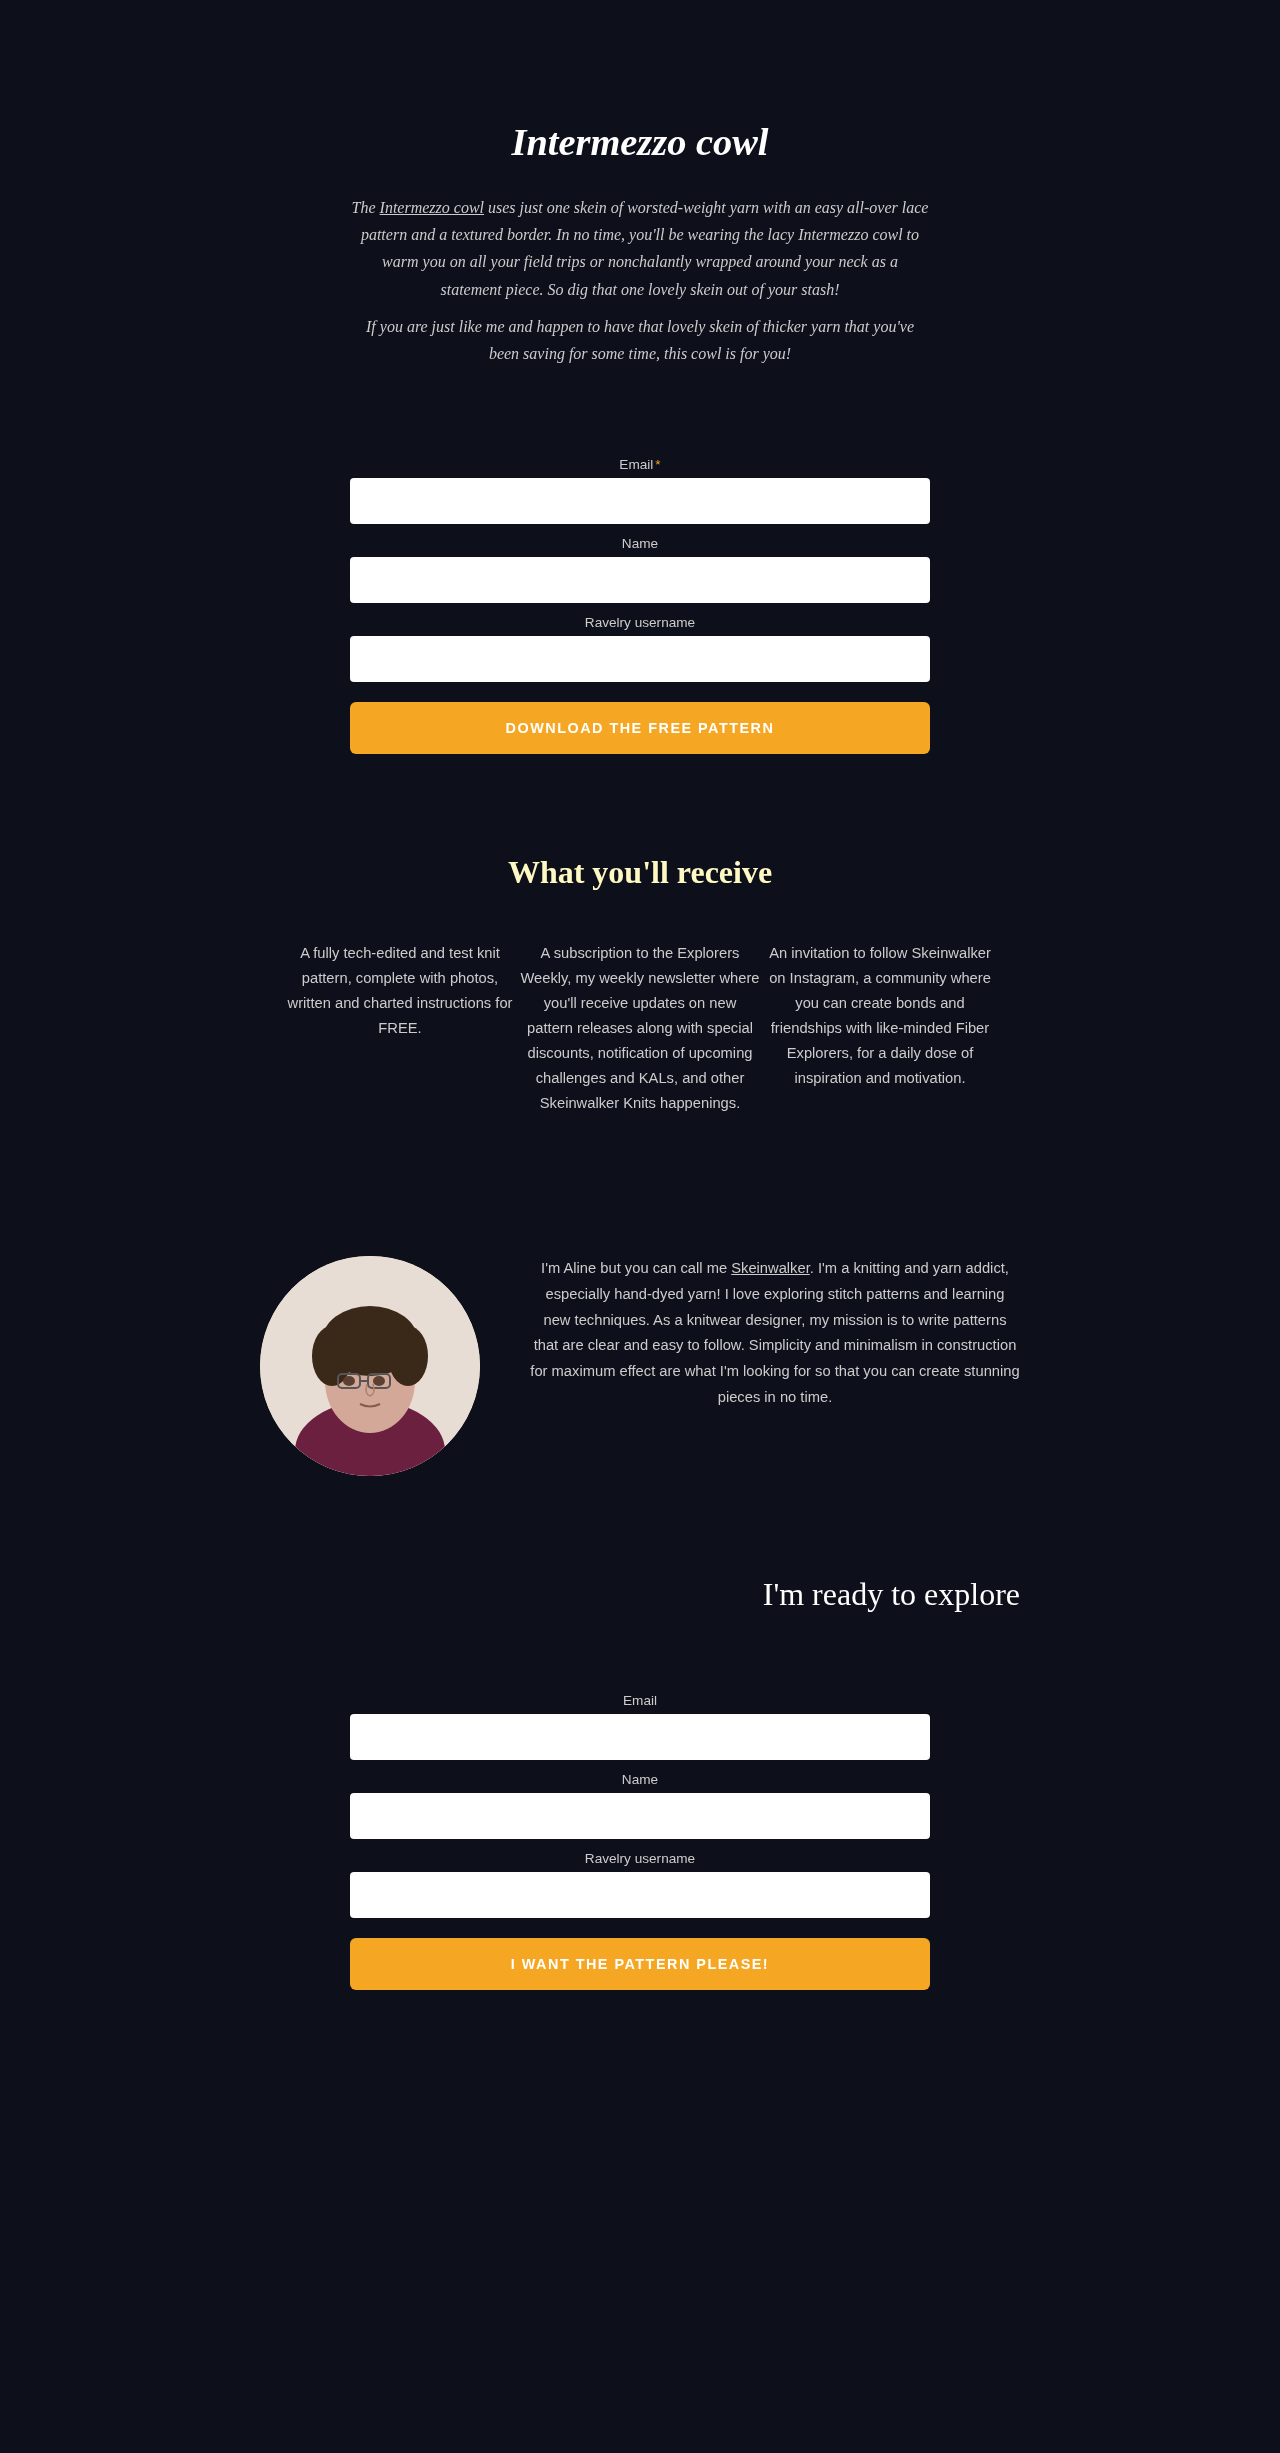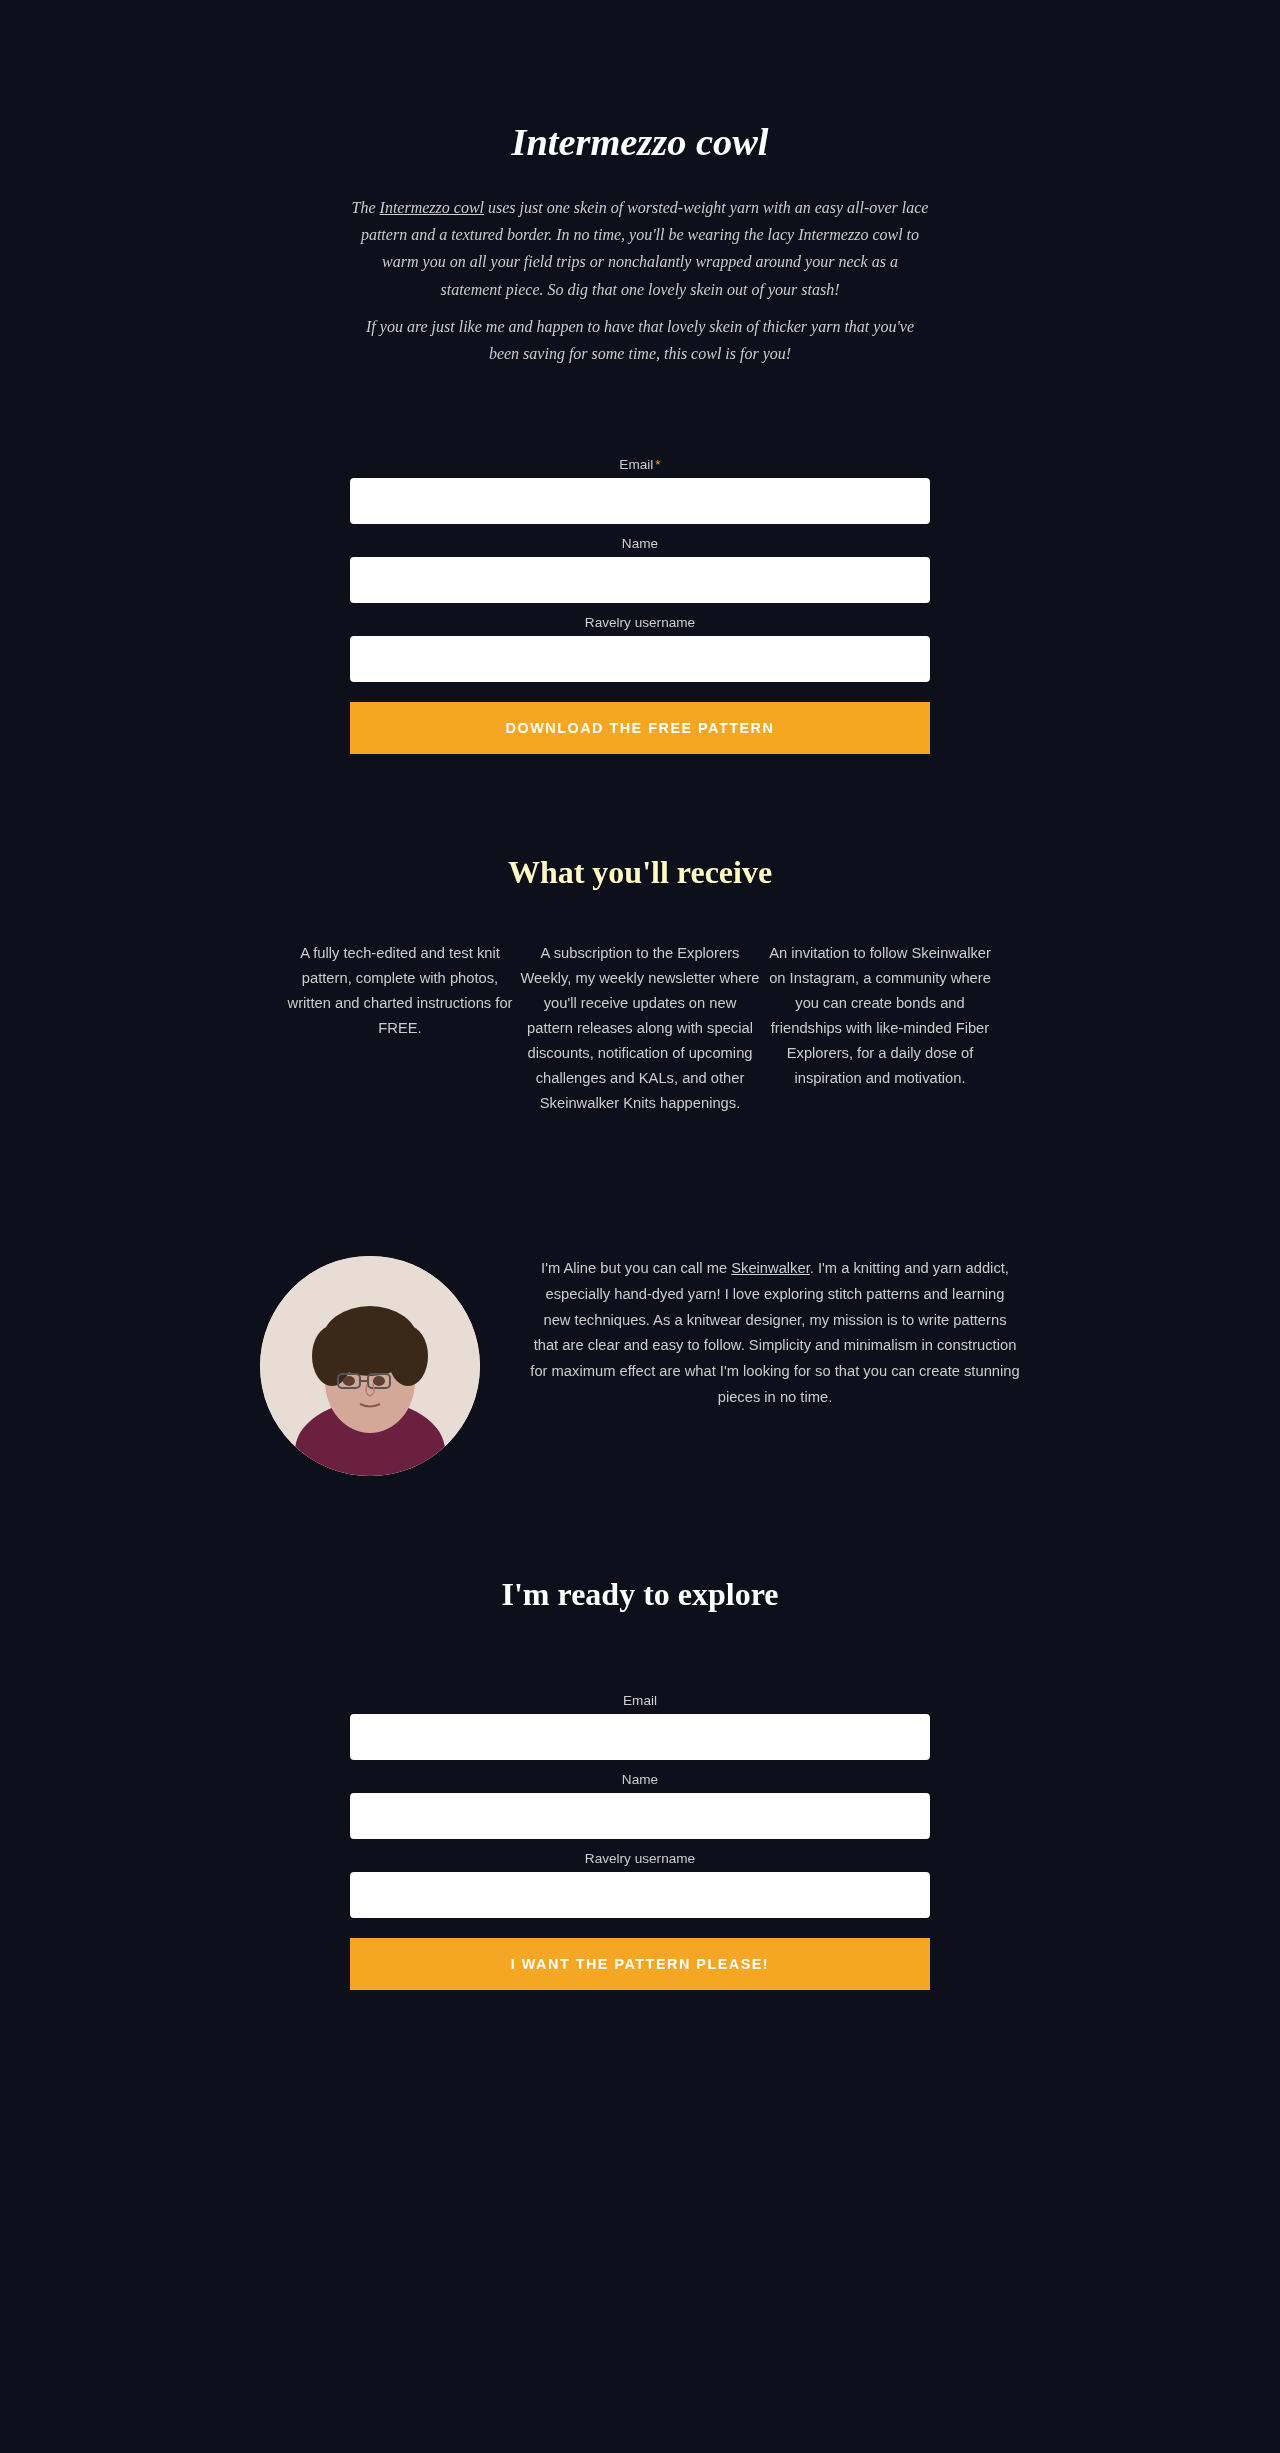--- a/index.html
+++ b/index.html
@@ -84,21 +84,21 @@
       font-size: 1em;
       color: #333333;
       outline: none;
     }
 
     .btn-primary {
       width: 100%;
       padding: 18px;
       background-color: #f5a623;
       border: none;
-      border-radius: 0;
+      border-radius: 6px;
       color: #ffffff;
       font-size: 0.9em;
       font-weight: bold;
       letter-spacing: 1.5px;
       cursor: pointer;
       text-transform: uppercase;
       margin-top: 8px;
       font-family: Arial, sans-serif;
     }
 
@@ -177,24 +177,25 @@
     }
 
     
     .explore-section {
       padding: 60px 0 40px;
       text-align: center;
     }
 
     .explore-title {
       font-size: 2.0em;
-      font-weight: bold;
+      font-weight: normal;
       margin-bottom: 40px;
       color: #ffffff;
       font-family: Georgia, serif;
+      text-align: right;
     }
   </style>
 </head>
 <body>
 
 <div class="page-wrapper">
 
   <section class="hero-section">
     <h1 class="hero-title">Intermezzo cowl</h1>
     <p class="hero-description">

